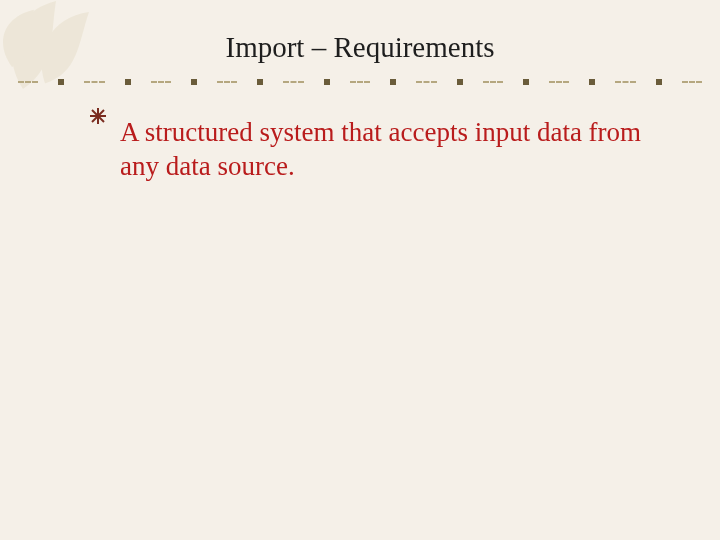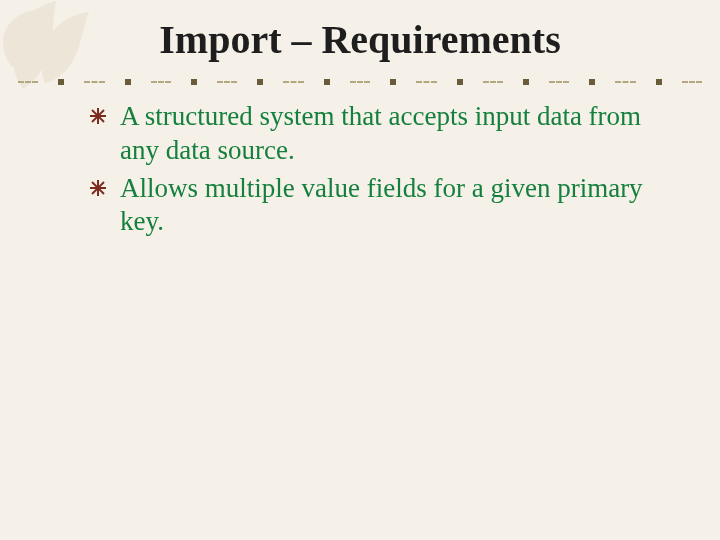--- a/index.html
+++ b/index.html
@@ -22,26 +22,26 @@
     position: absolute;
     top: -10px;
     left: -10px;
     width: 110px;
     height: 110px;
     opacity: 0.45;
     pointer-events: none;
   }
   .title {
     position: absolute;
-    top: 16px;
+    top: 31px;
     left: 0;
     width: 100%;
     text-align: center;
-    font-size: 40px;
-    font-weight: 700;
+    font-size: 29px;
+    font-weight: 400;
     color: #1e1e1e;
   }
   .divider {
     position: absolute;
     top: 78px;
     left: 18px;
     right: 18px;
     height: 8px;
     display: flex;
     align-items: center;
@@ -73,21 +73,22 @@
   .bullet {
     flex: 0 0 auto;
     width: 16px;
     height: 16px;
     margin-top: 8px;
     margin-right: 14px;
   }
   .item-text {
     font-size: 27px;
     line-height: 1.25;
-    color: #15803d;
+    color: #b91c1c;
+    margin-top: 16px;
   }
 </style>
 </head>
 <body>
 
 <div class="slide">
 
   <svg class="bg-leaf" viewBox="0 0 100 100">
     <g fill="#e4dcc6">
       <path d="M30 90 C10 60 20 20 60 10 C55 40 60 70 30 90 Z"></path>
@@ -126,24 +127,15 @@
     <div class="item">
       <svg class="bullet" viewBox="0 0 16 16">
         <rect x="0" y="7" width="16" height="2" fill="#7a2c1f"></rect>
         <rect x="7" y="0" width="2" height="16" fill="#7a2c1f"></rect>
         <rect x="2.3" y="2.3" width="11.4" height="11.4" fill="#7a2c1f" transform="rotate(45 8 8)" opacity="0"></rect>
         <line x1="2" y1="2" x2="14" y2="14" stroke="#7a2c1f" stroke-width="2"></line>
         <line x1="14" y1="2" x2="2" y2="14" stroke="#7a2c1f" stroke-width="2"></line>
       </svg>
       <div class="item-text">A structured system that accepts input data from any data source.</div>
     </div>
-    <div class="item">
-      <svg class="bullet" viewBox="0 0 16 16">
-        <rect x="0" y="7" width="16" height="2" fill="#7a2c1f"></rect>
-        <rect x="7" y="0" width="2" height="16" fill="#7a2c1f"></rect>
-        <line x1="2" y1="2" x2="14" y2="14" stroke="#7a2c1f" stroke-width="2"></line>
-        <line x1="14" y1="2" x2="2" y2="14" stroke="#7a2c1f" stroke-width="2"></line>
-      </svg>
-      <div class="item-text">Allows multiple value fields for a given primary key.</div>
-    </div>
   </div>
 
 </div>
 
 </body></html>

